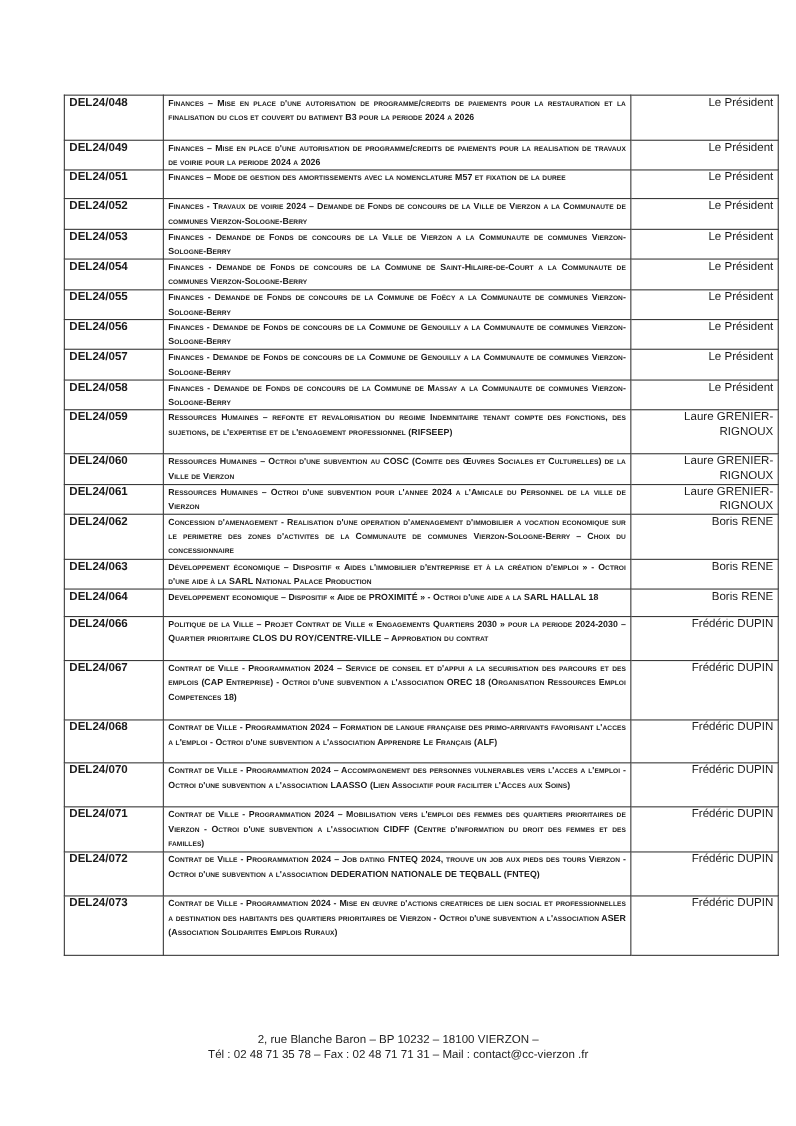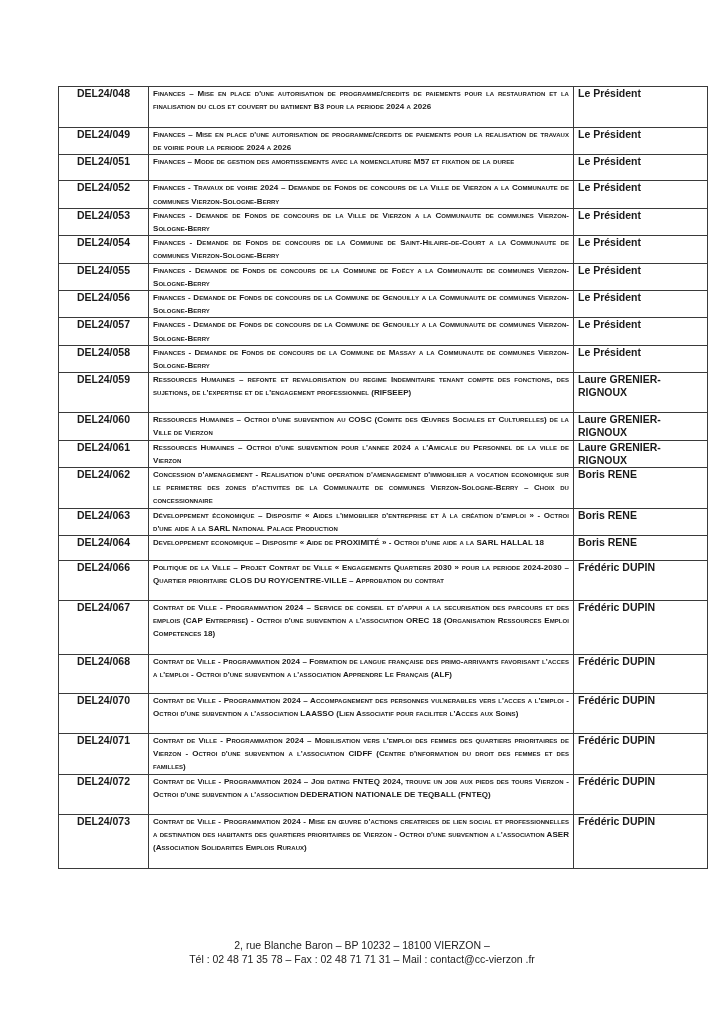--- a/index.html
+++ b/index.html
@@ -6,26 +6,26 @@
   body { width: 724px; height: 1024px; position: relative; overflow: hidden;
          font-family: "Liberation Sans", sans-serif; color: #1a1a1a; }
   .page { position: absolute; left: 0; top: 0; width: 724px; height: 1024px; }
   table.deliberations {
     position: absolute; left: 58px; top: 86px; width: 650px;
     border-collapse: collapse; table-layout: fixed;
   }
   table.deliberations td {
     border: 1.3px solid #3a3a3a; vertical-align: top; padding: 0 4px;
   }
-  td.ref { width: 81px; text-align: center; font-weight: bold; font-size: 10.5px;
+  td.ref { width: 81px; text-align: left; font-weight: bold; font-size: 10.5px;
            line-height: 13px; padding-top: 1px; }
   td.subject { width: 416px; font-weight: bold; font-size: 8px; line-height: 13.2px;
                text-align: justify; font-variant: small-caps; letter-spacing: 0.05px;
                padding-top: 0; padding-bottom: 0; }
-  td.reporter { text-align: left; font-weight: bold; font-size: 10.5px; line-height: 13px;
+  td.reporter { text-align: right; font-weight: normal; font-size: 10.5px; line-height: 13px;
                 padding-top: 1px; }
   .footer {
     position: absolute; left: 0; top: 938px; width: 724px; text-align: center;
     font-size: 10.5px; line-height: 14px; color: #222;
   }
 </style>
 </head>
 <body>
 
 <div class="page">

